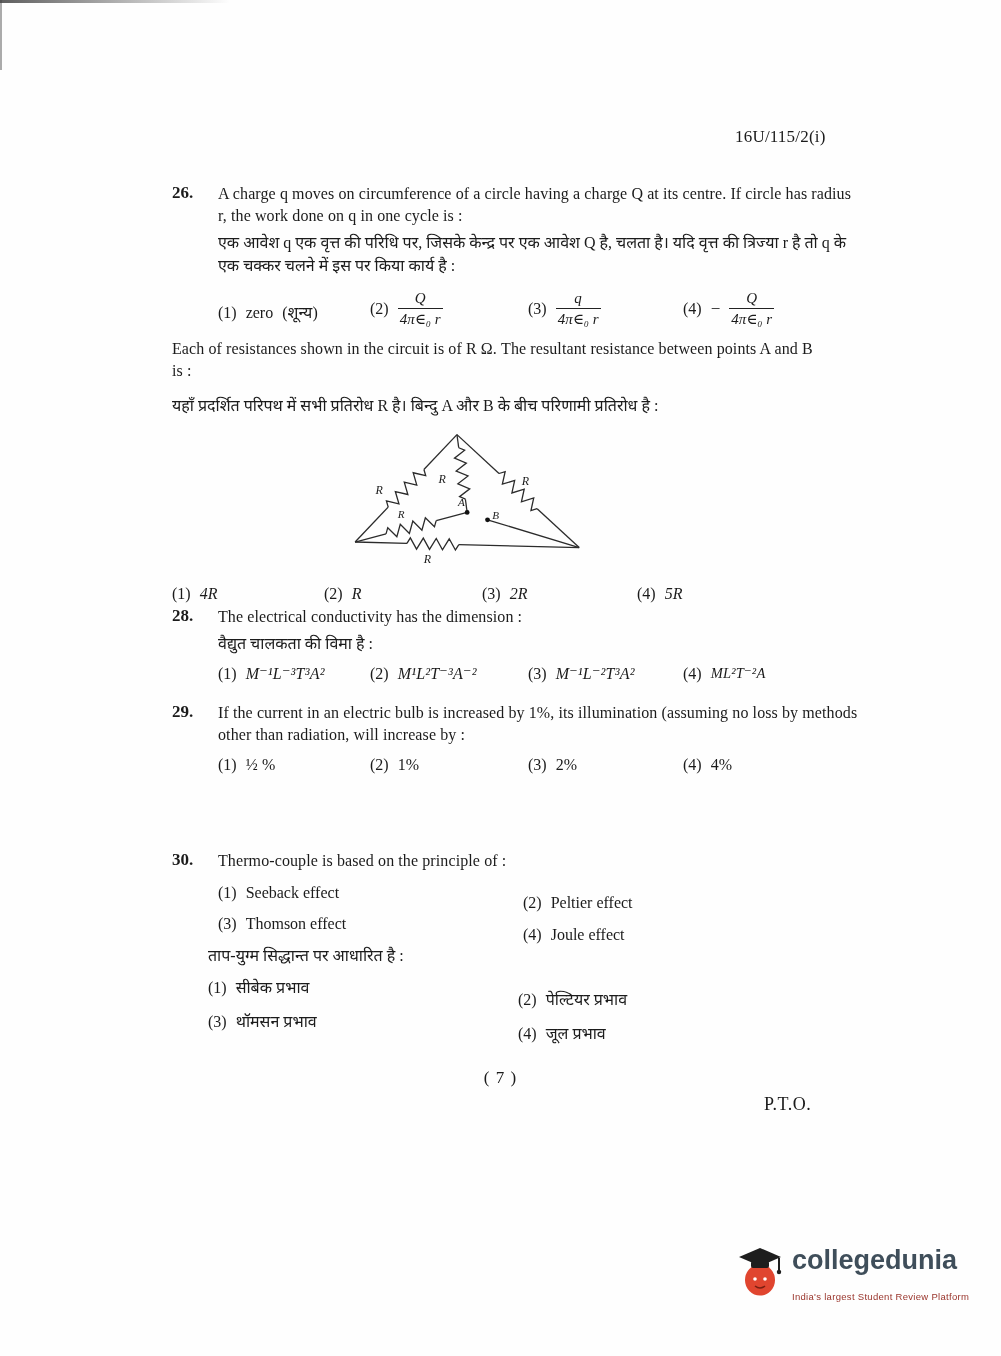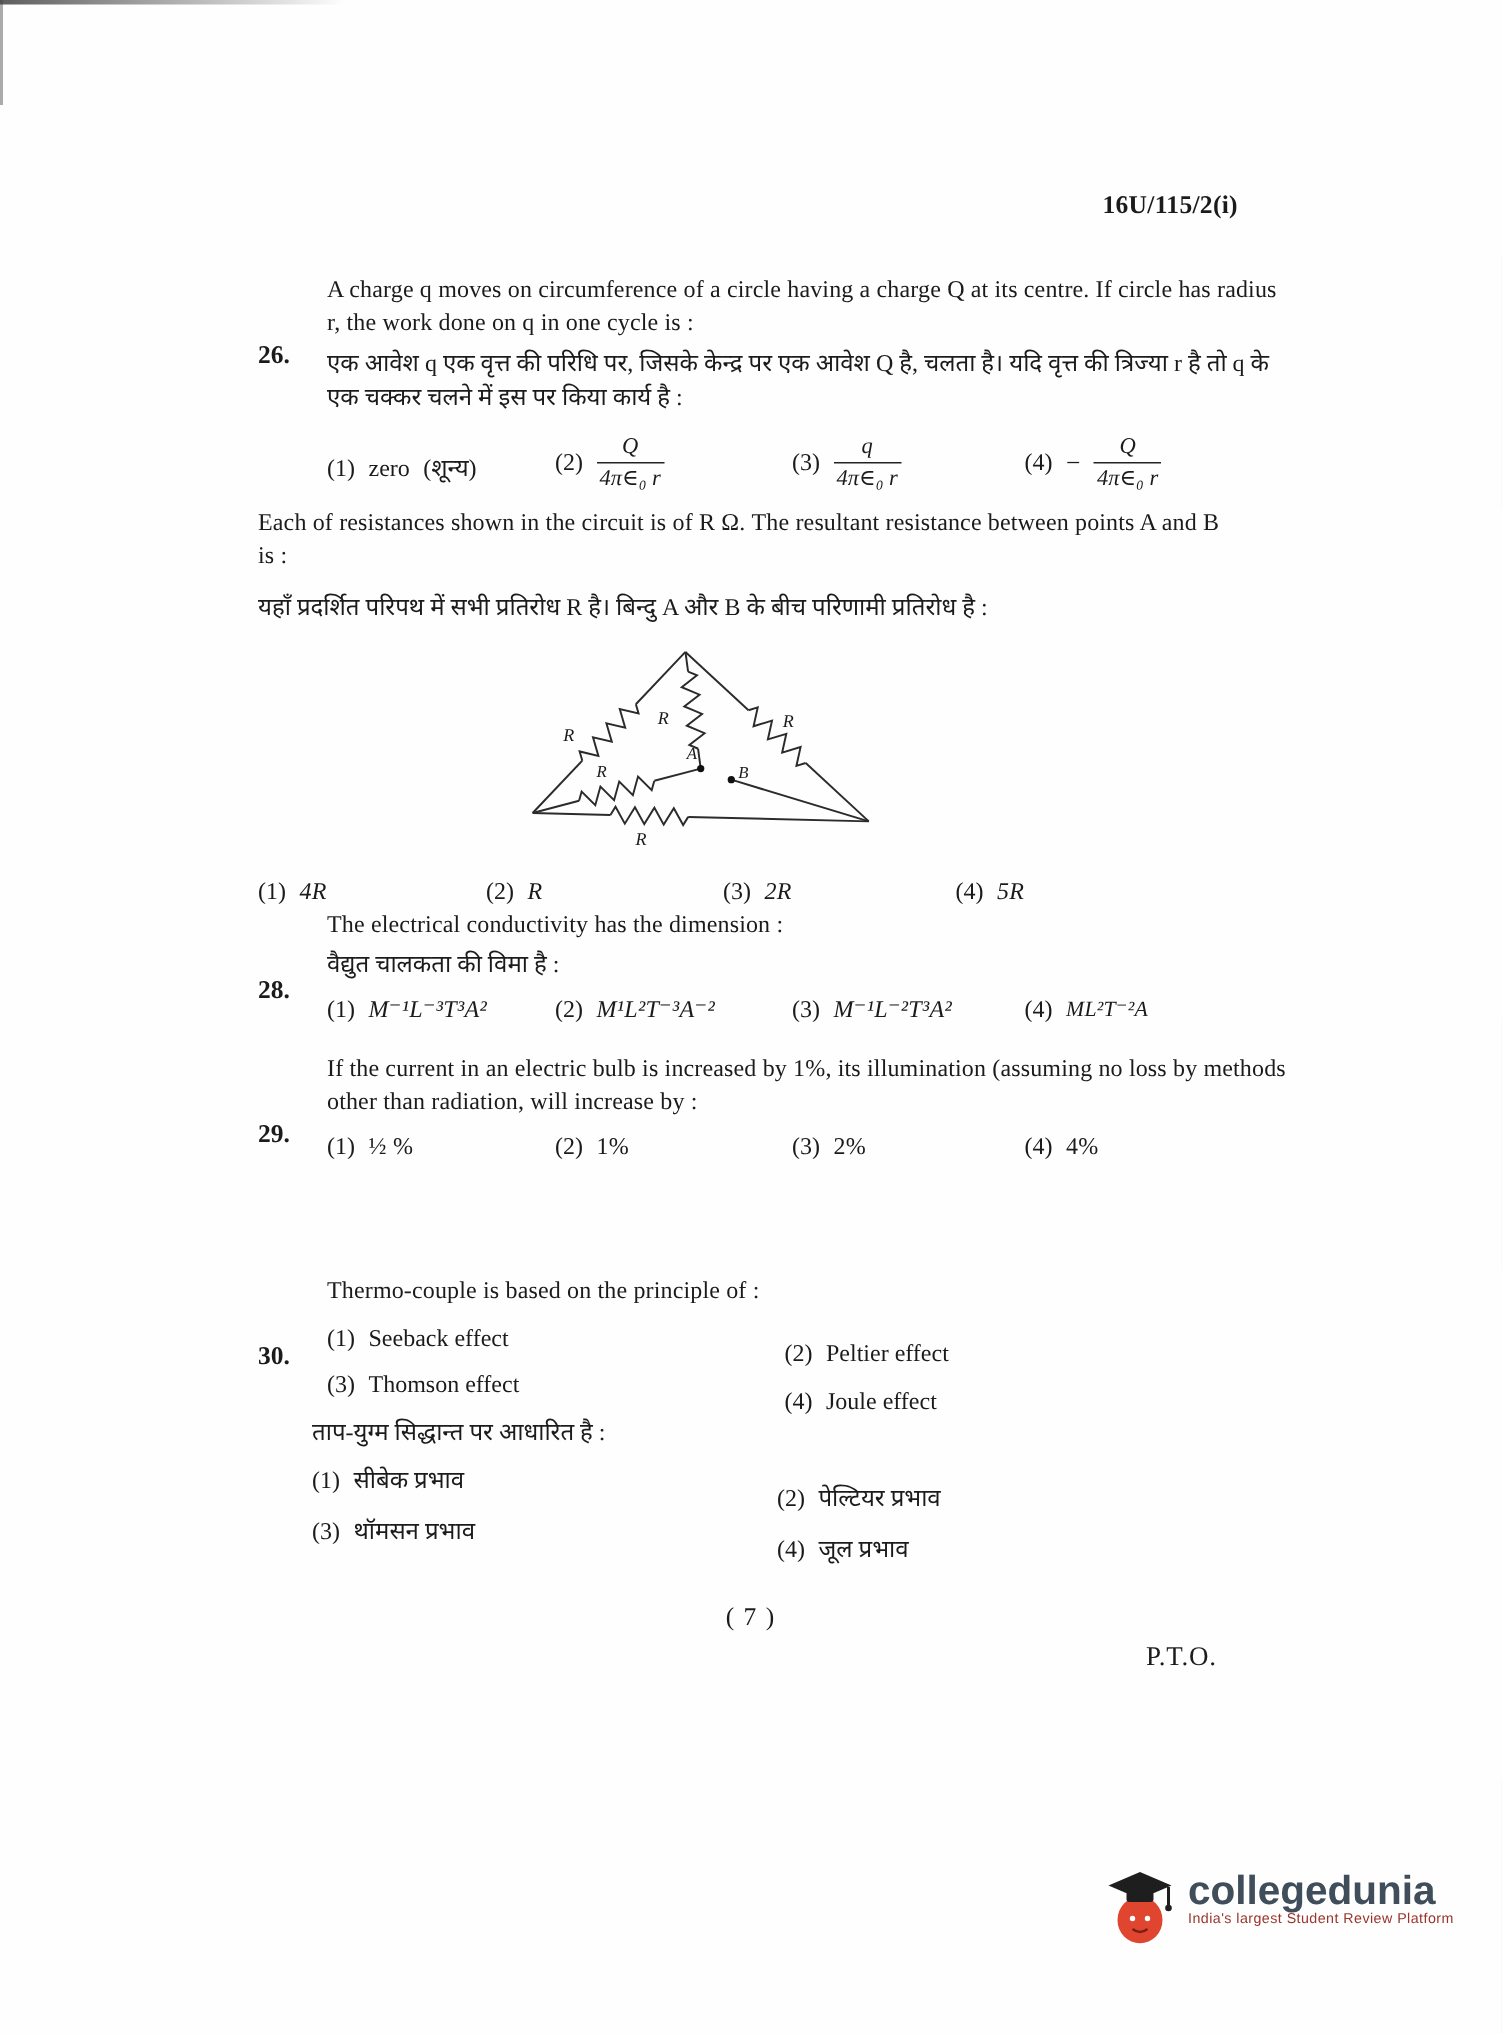--- a/index.html
+++ b/index.html
@@ -10,25 +10,25 @@
     color:#1b1b1b;
   }
   .page {
     position:relative; width:1001px; height:1356px;
     background:#fefefe; overflow:hidden;
   }
   .artifact-top { position:absolute; top:0; left:0; width:230px; height:3px;
     background:linear-gradient(90deg,rgba(40,40,40,.75),rgba(40,40,40,0)); }
   .artifact-left { position:absolute; top:0; left:0; width:2px; height:70px; background:rgba(70,70,70,.45); }
 
-  .paper-code { position:absolute; top:127px; left:735px; font-weight:bold; font-size:17px; letter-spacing:.2px; }
+  .paper-code { position:absolute; top:127px; left:735px; font-weight:normal; font-size:17px; letter-spacing:.2px; }
 
   .q { position:absolute; left:172px; width:700px; }
   .qrow { display:flex; }
-  .qnum { width:46px; font-weight:bold; font-size:17px; flex:0 0 46px;margin-top:44px; }
+  .qnum { width:46px; font-weight:bold; font-size:17px; flex:0 0 46px; }
   .qbody { width:645px; font-size:16px; line-height:1.36; position:relative; }
   .en { letter-spacing:.1px; }
   .hi { font-size:16px; margin-top:4px; line-height:1.45; }
 
   .optrow { position:relative; margin-top:10px; }
   .opt { position:absolute; top:0; white-space:nowrap; font-size:16px; display:inline-flex; align-items:center; gap:9px; }
   .c1 { left:0; } .c2 { left:152px; } .c3 { left:310px; } .c4 { left:465px; }
   .it { font-style:italic; }
   .val { letter-spacing:.2px; }
 
@@ -41,21 +41,21 @@
 
   .q30-body { position:relative; height:196px; }
   .q30-opt { position:absolute; white-space:nowrap; font-size:16px; display:inline-flex; gap:9px; }
 
   .page-number { position:absolute; top:1068px; left:0; right:0; text-align:center; font-size:17px; letter-spacing:1px; }
   .pto { position:absolute; top:1094px; left:764px; font-size:18px; letter-spacing:.5px; }
 
   .footer-logo { position:absolute; top:1246px; left:737px; display:flex; align-items:flex-start; gap:9px; }
   .brand-col { display:flex; flex-direction:column; }
   .brand-name { font-family:"Liberation Sans","DejaVu Sans",sans-serif; font-weight:700; font-size:27px; line-height:1.05; }
-  .brand-tagline { font-family:"Liberation Sans","DejaVu Sans",sans-serif; font-size:9.5px; letter-spacing:.3px; margin-top:0; }
+  .brand-tagline { font-family:"Liberation Sans","DejaVu Sans",sans-serif; font-size:9.5px; letter-spacing:.3px; margin-top:17px; }
 </style>
 </head>
 <body>
 
 <div class="page">
   <div class="artifact-top"></div>
   <div class="artifact-left"></div>
 
   <div class="paper-code">16U/115/2(i)</div>
 

